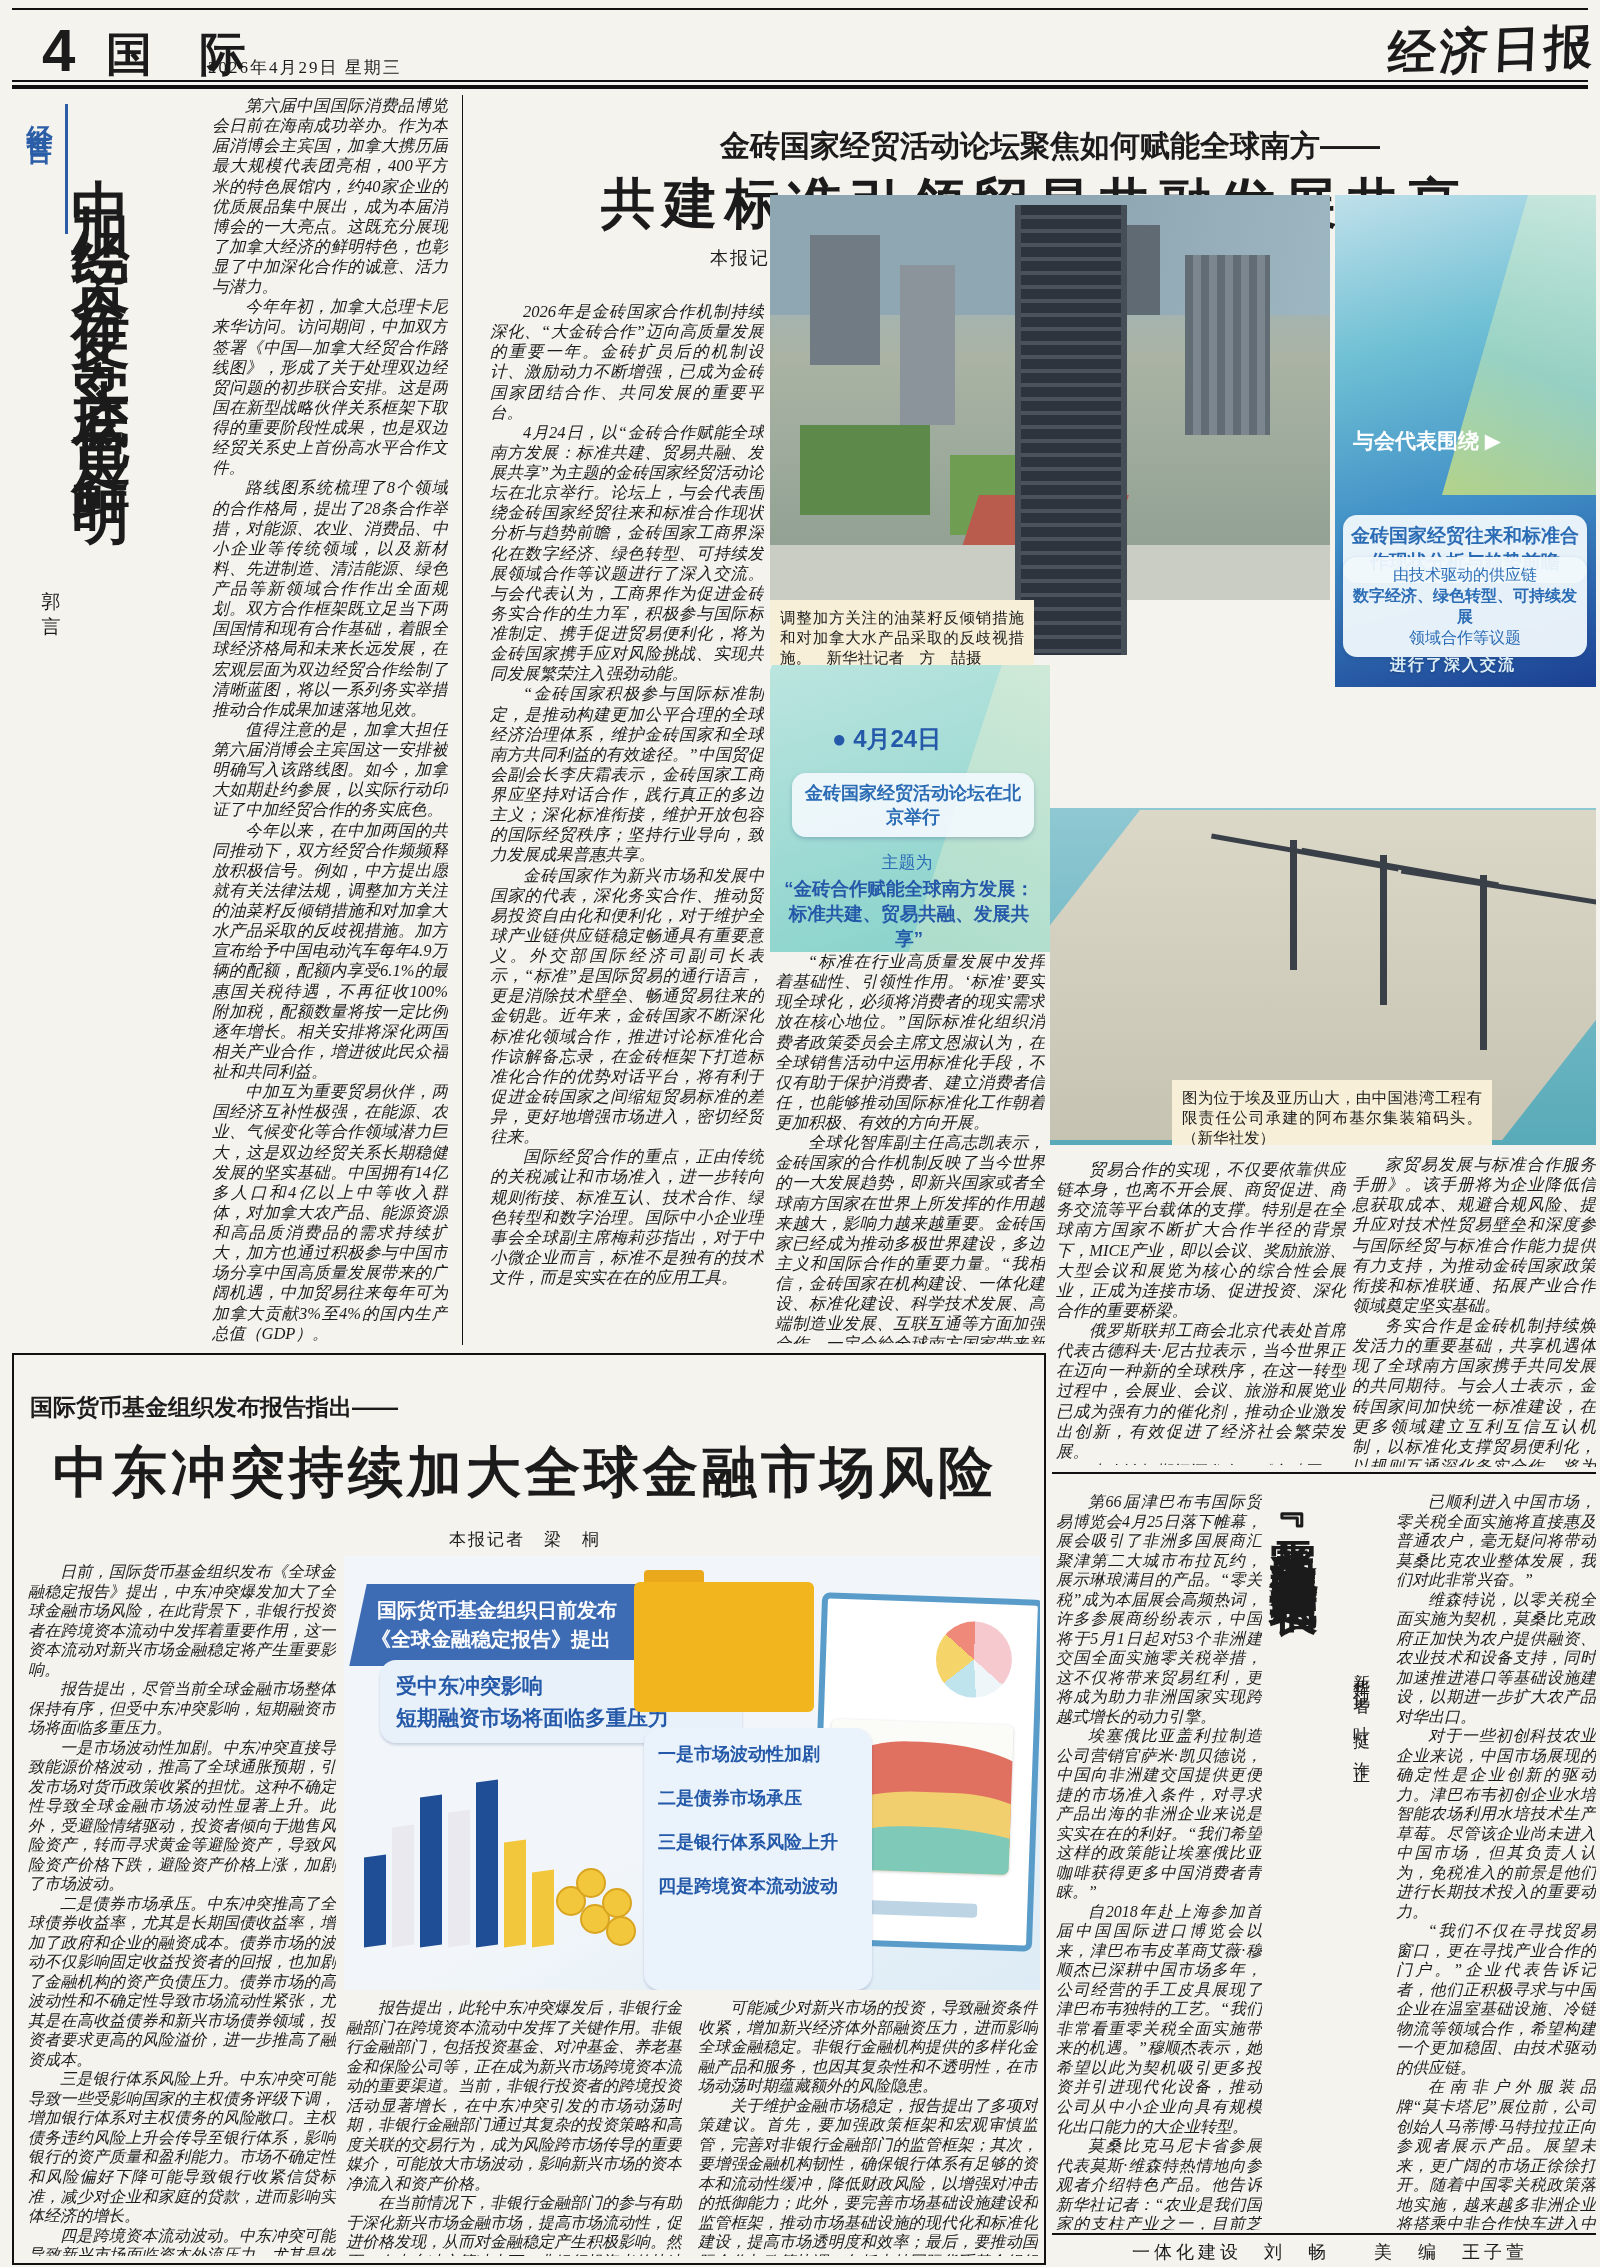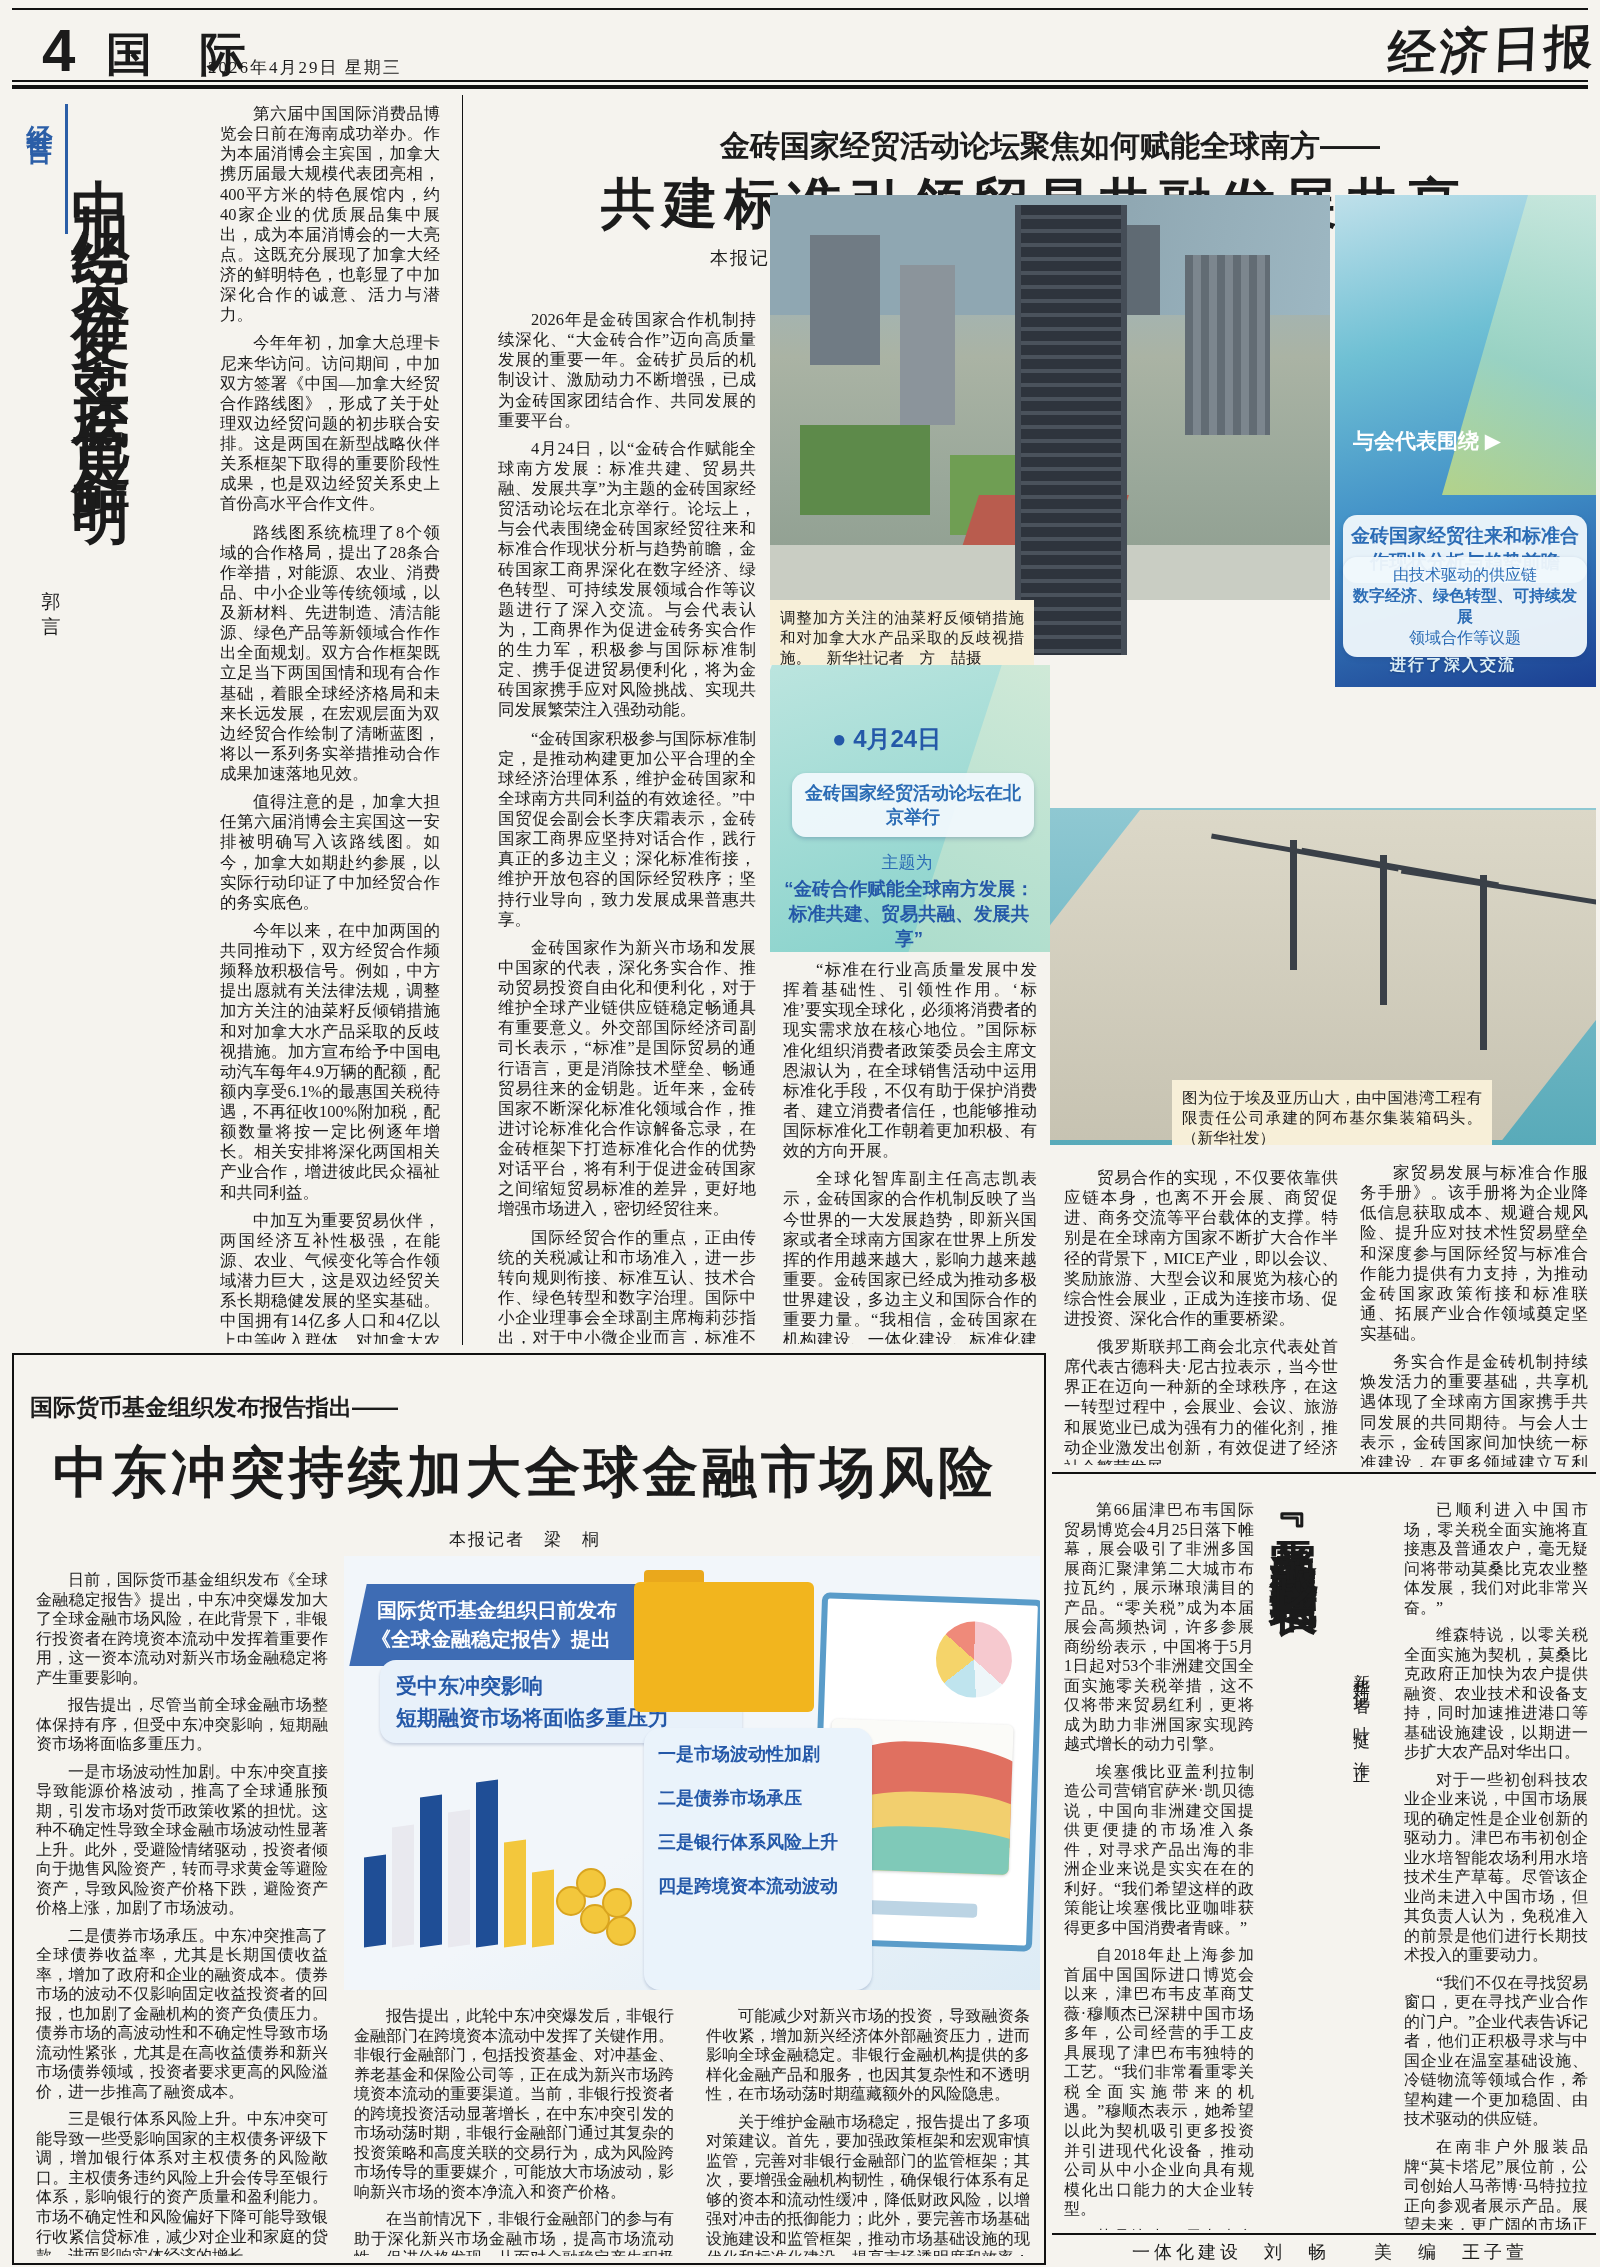--- a/index.html
+++ b/index.html
@@ -8,21 +8,21 @@
   .abs{position:absolute;}
   .rule{position:absolute;background:#111;}
   .vert{writing-mode:vertical-rl;}
   
   .pageno{font-size:60px;font-weight:900;font-family:"Liberation Sans","DejaVu Sans",sans-serif;}
   .section{font-size:46px;font-weight:900;letter-spacing:18px;font-family:"Liberation Serif",serif;}
   .date{font-size:17px;letter-spacing:2px;}
   .masthead{font-size:48px;font-weight:900;letter-spacing:4px;transform:skew(-4deg) rotate(-2deg);font-family:"Liberation Serif",serif;}
   
   .col{position:absolute;text-align:justify;overflow:hidden;font-size:16.5px;line-height:1.22;}
-  .para{margin:8px;text-indent:2em;}
+  .para{margin:0;text-indent:2em;font-style:italic;}
   .kicker{font-weight:700;font-family:"Liberation Sans","DejaVu Sans",sans-serif;}
   
   .jsy{color:#2b5ea7;font-size:26px;font-weight:700;letter-spacing:6px;border-right:3px solid #2b5ea7;padding-right:8px;}
   .optitle{font-size:58px;font-weight:900;letter-spacing:26px;line-height:1;font-family:"Liberation Sans","DejaVu Sans",sans-serif;}
   .opauthor{font-size:19px;letter-spacing:10px;}
   
   .br-kicker{font-size:30px;text-align:center;}
   .br-head{font-size:54px;font-weight:900;letter-spacing:8px;text-align:center;font-family:"Liberation Sans","DejaVu Sans",sans-serif;}
   .byline{font-size:18px;text-align:center;letter-spacing:2px;}
   .caption{background:#f7efd8;font-size:15.5px;line-height:1.3;padding:8px 10px;text-align:justify;}

